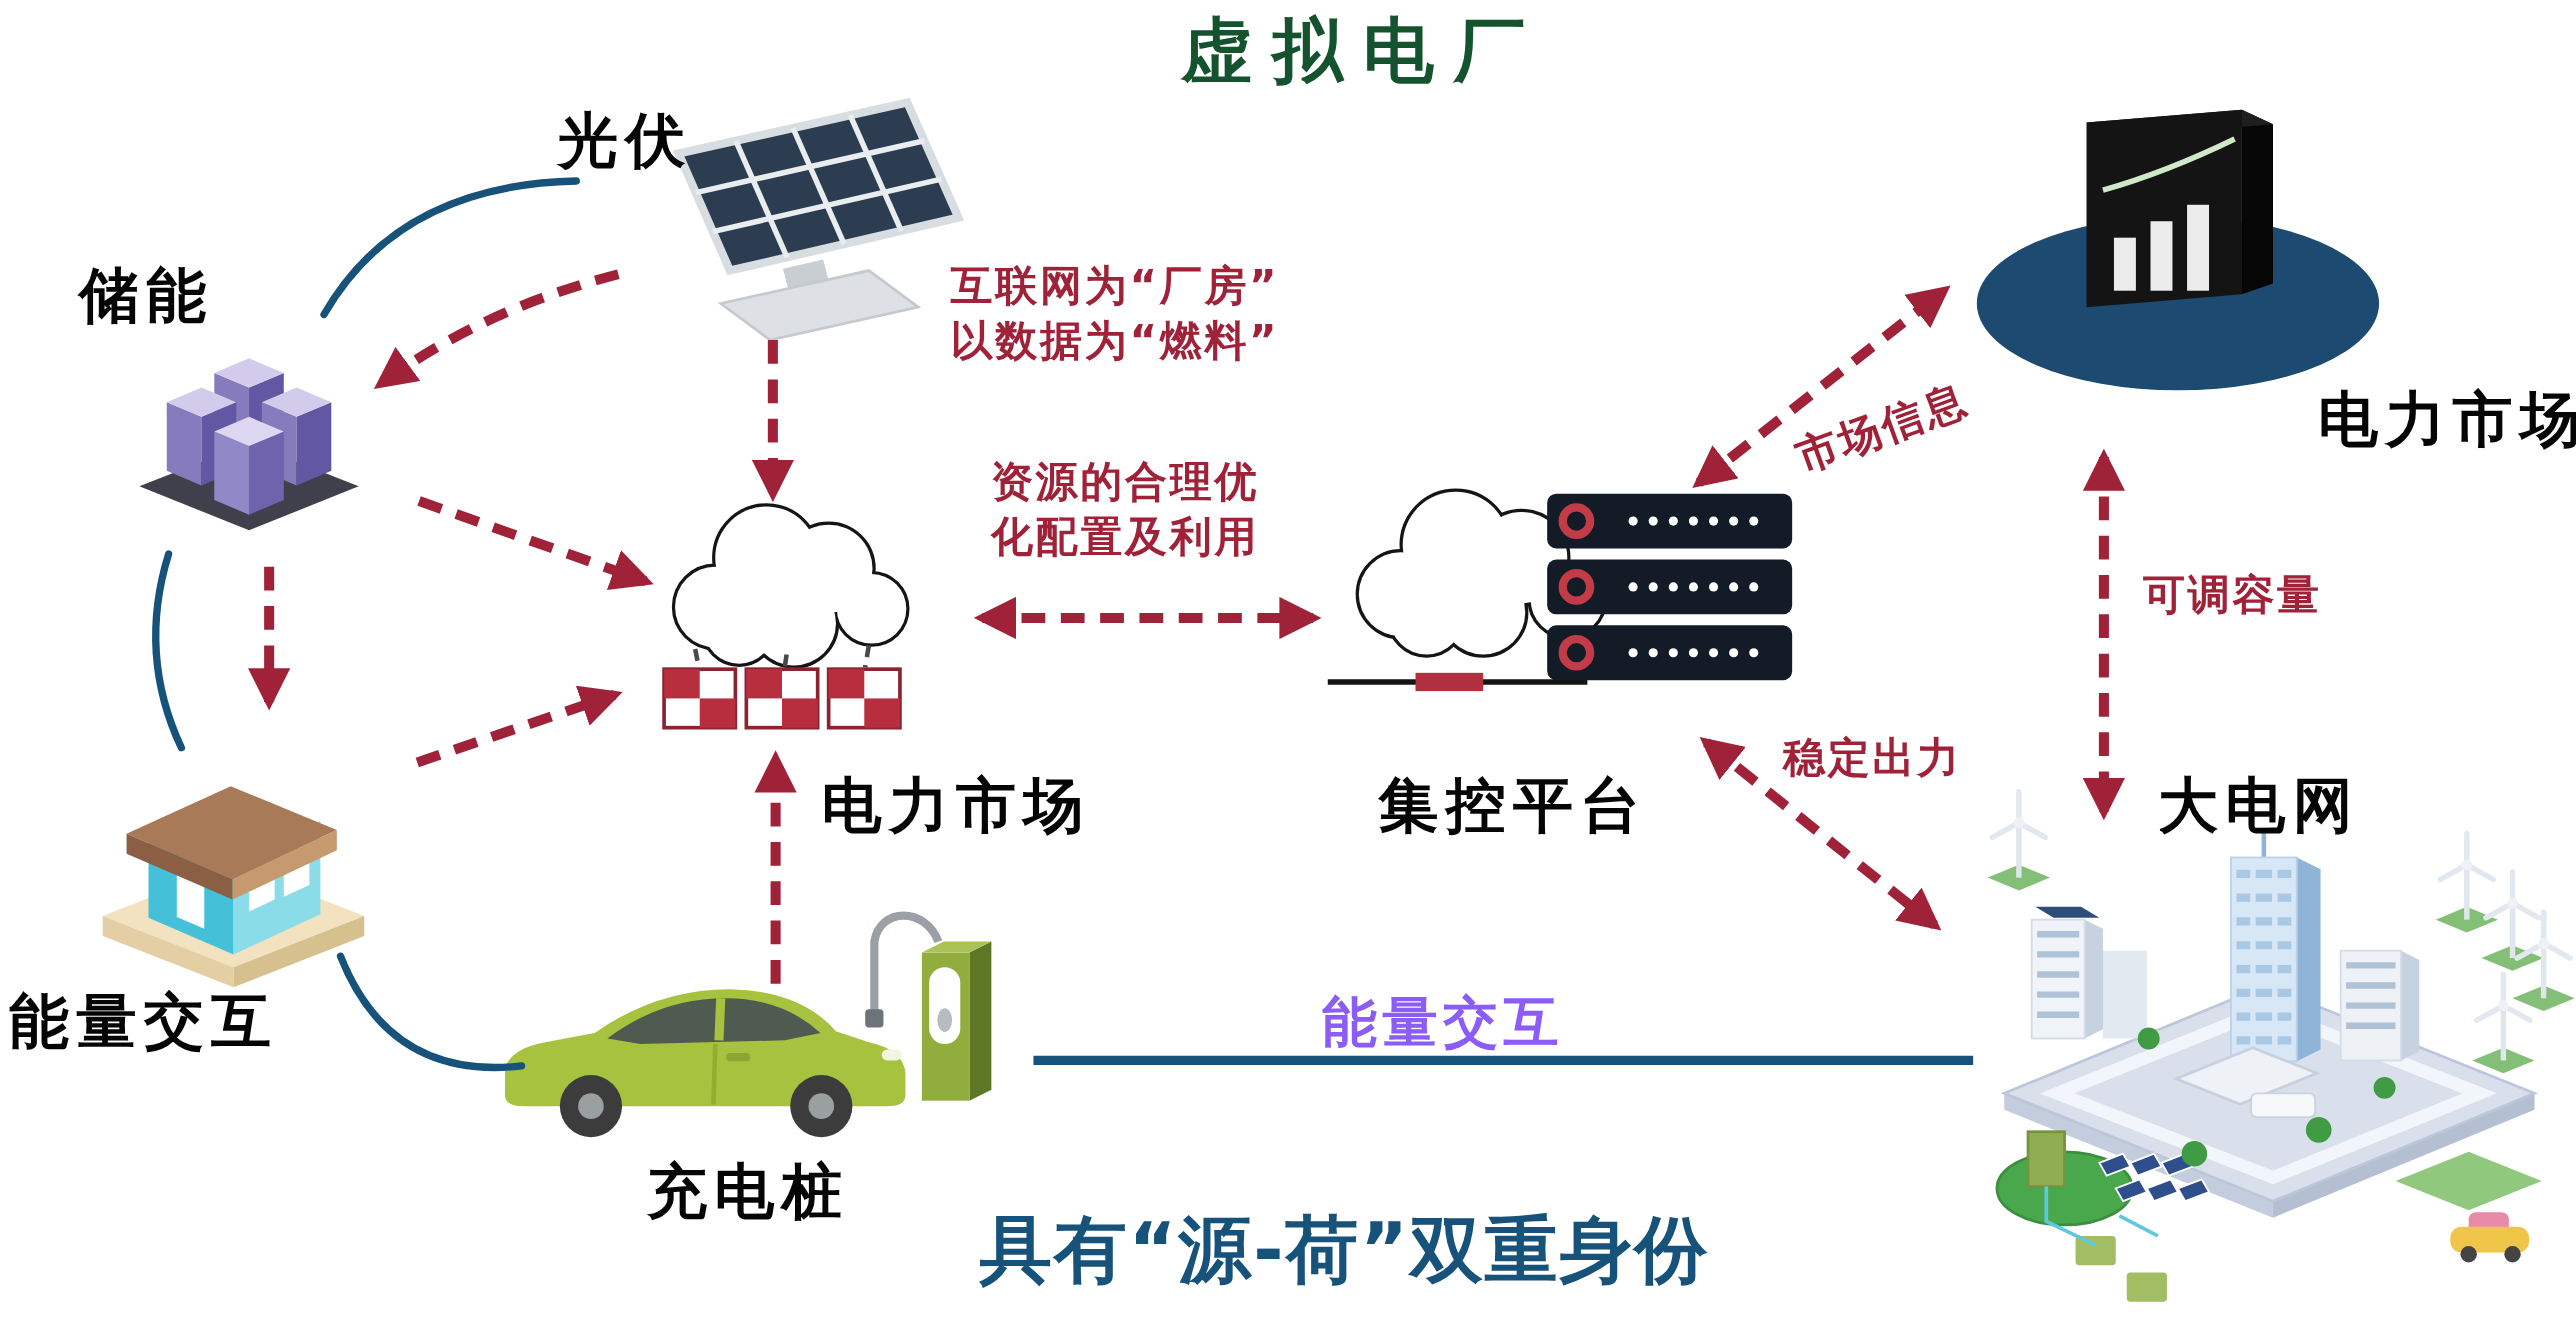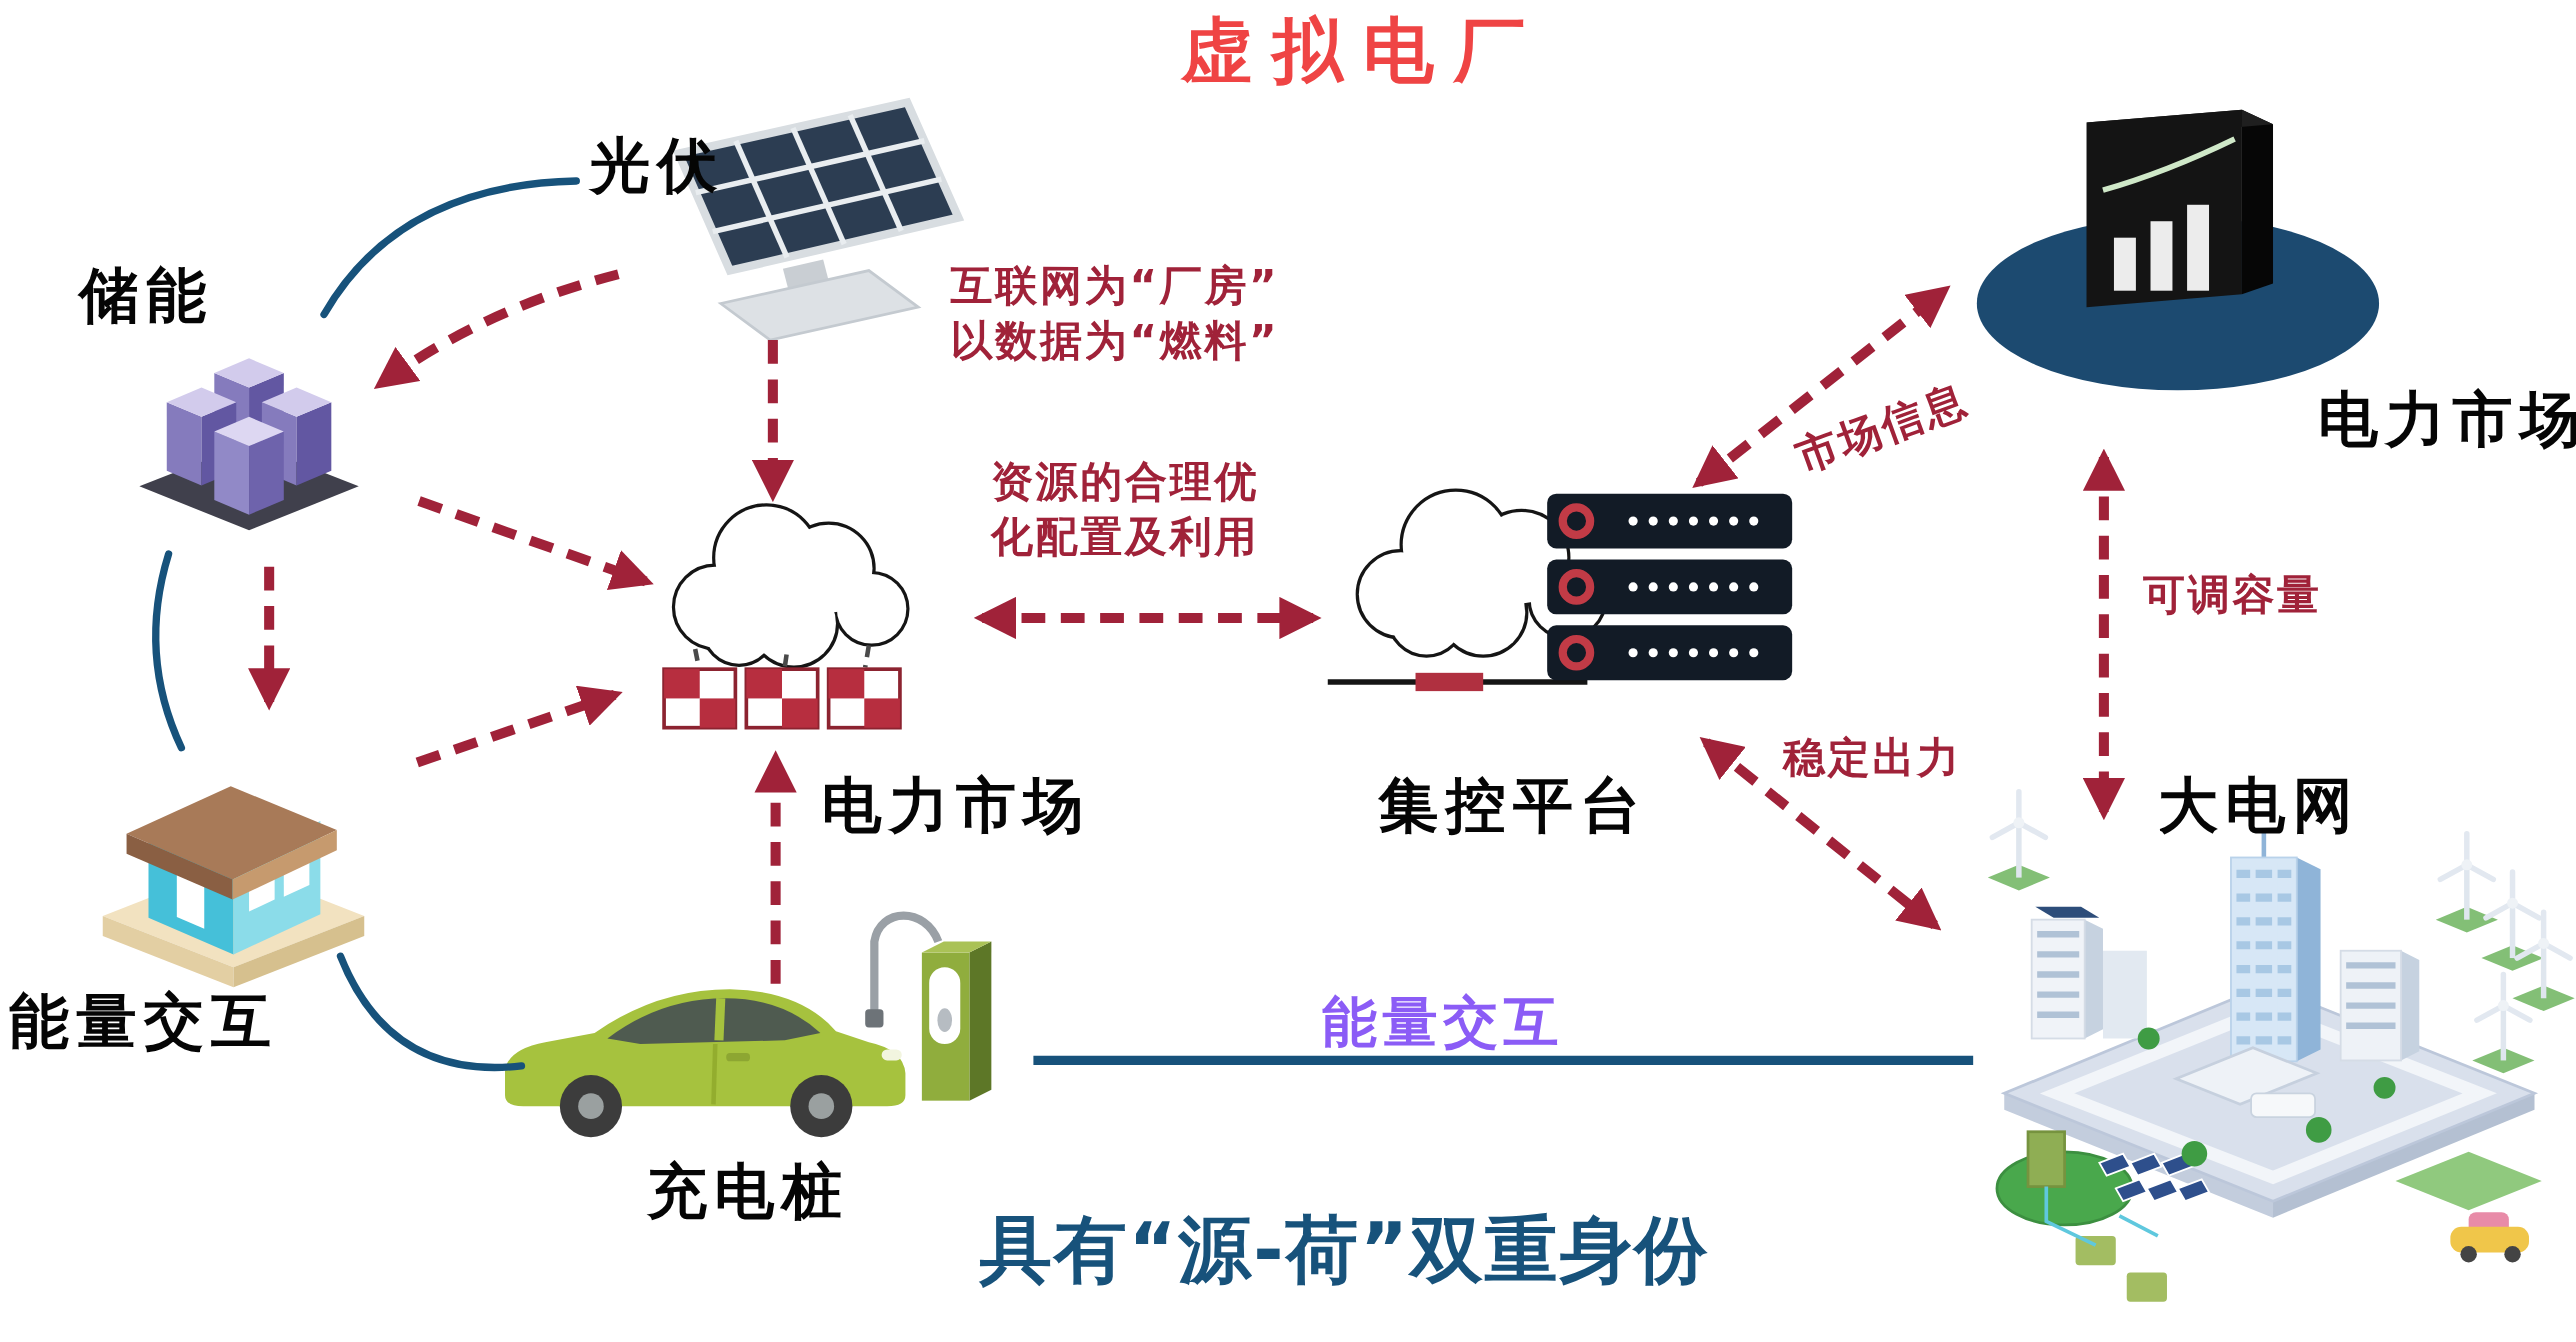--- a/index.html
+++ b/index.html
@@ -3,21 +3,21 @@
 <meta charset="utf-8">
 <style>
   html,body{margin:0;padding:0;background:#ffffff;}
   .stage{
     position:relative;width:2576px;height:1342px;background:#ffffff;overflow:hidden;
     font-family:"DejaVu Sans","Liberation Sans",sans-serif;
   }
   .stage svg.canvas{position:absolute;left:0;top:0;z-index:1;}
   .lbl{position:absolute;z-index:5;font-weight:bold;white-space:nowrap;}
   .node{font-size:60px;color:#050505;letter-spacing:7.3px;}
-  .title{font-size:71px;color:#ef4444;letter-spacing:20px;transform:translateX(-50%);}
+  .title{font-size:71px;color:#14532d;letter-spacing:20px;transform:translateX(-50%);}
   .subtitle{font-size:73px;color:#17527b;letter-spacing:1.8px;transform:translateX(-50%);}
   .rednote{font-size:42px;color:#a02239;text-align:center;line-height:1.32;letter-spacing:2.7px;}
   .centerx{transform:translateX(-50%);}
   .energy{font-size:55px;color:#8b5cf6;letter-spacing:5.5px;transform:translateX(-50%);}
   .rot{transform:translate(-50%,-50%) rotate(-20deg);}
   
   .rdash{fill:none;stroke:#a02239;stroke-width:11;stroke-dasharray:26 17;stroke-linecap:butt;}
   .bline{fill:none;stroke:#17527b;stroke-width:8;stroke-linecap:round;}
   .cloud-stroke{fill:#ffffff;stroke:#151515;stroke-width:7;}
   .cloud-fill{fill:#ffffff;stroke:none;}
@@ -317,21 +317,21 @@
   <path class="rdash" d="M 456 834 L 672 760" marker-end="url(#ar-end)"></path>
   <path class="rdash" d="M 848 1076 L 848 830" marker-end="url(#ar-end)"></path>
   <path class="rdash" d="M 1074 676 L 1436 676" marker-start="url(#ar-start)" marker-end="url(#ar-end)"></path>
   <path class="rdash" d="M 1858 528 L 2126 318" marker-start="url(#ar-start)" marker-end="url(#ar-end)"></path>
   <path class="rdash" d="M 2301 500 L 2301 888" marker-start="url(#ar-start)" marker-end="url(#ar-end)"></path>
   <path class="rdash" d="M 1866 812 L 2116 1012" marker-start="url(#ar-start)" marker-end="url(#ar-end)"></path>
 </svg>
 
 <div class="lbl title" style="left:1363px;top:3.7px;">虚拟电厂</div>
 
-<div class="lbl node" style="left:590px;top:101px;margin-top:25px;">光伏</div>
+<div class="lbl node" style="left:558px;top:101px;">光伏</div>
 <div class="lbl node" style="left:73px;top:256px;margin-left:6px;">储能</div>
 <div class="lbl node" style="left:9.1px;top:982px;">能量交互</div>
 <div class="lbl node centerx" style="left:748px;top:1152px;text-align:right;">充电桩</div>
 <div class="lbl node centerx" style="left:956px;top:766px;">电力市场</div>
 <div class="lbl node centerx" style="left:1513px;top:766px;">集控平台</div>
 <div class="lbl node" style="left:2318px;top:380px;">电力市场</div>
 <div class="lbl node centerx" style="left:2259px;top:766px;">大电网</div>
 
 <div class="lbl rednote centerx" style="left:1115px;top:258px;">
   <div>互联网为“厂房”</div>

